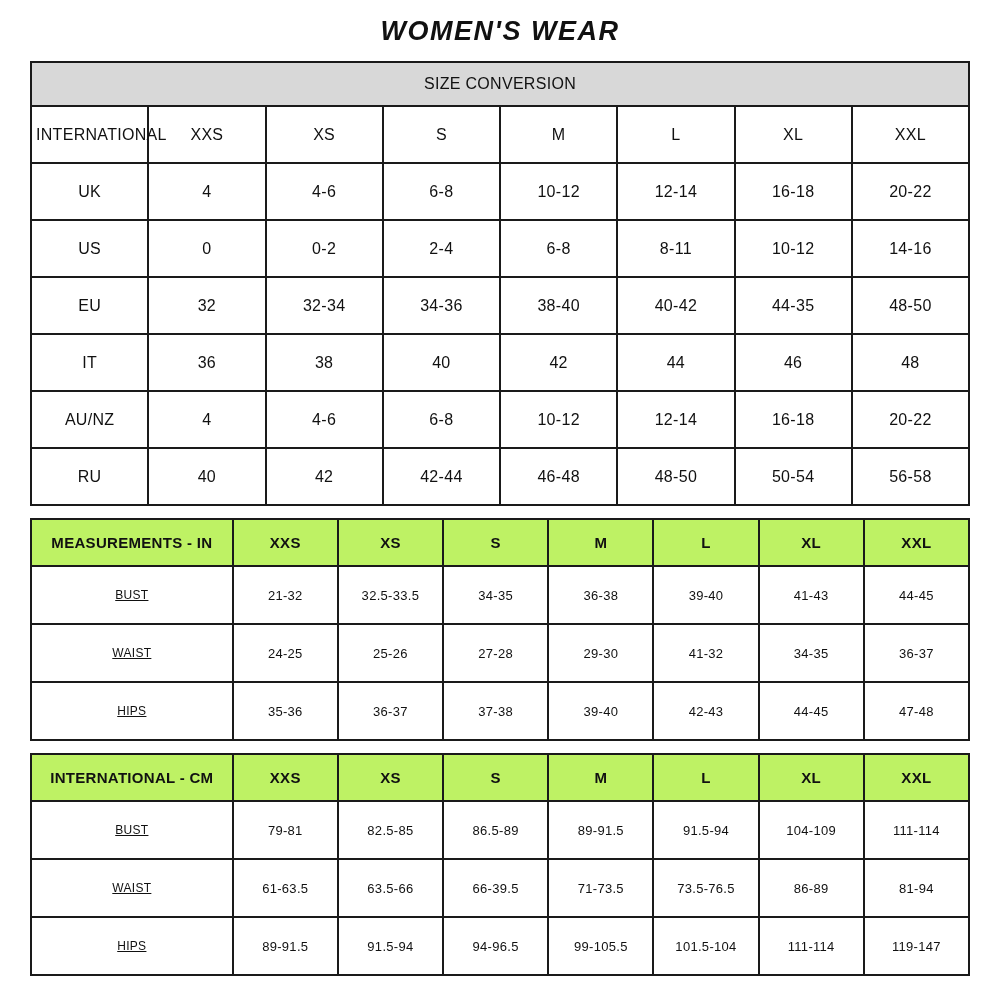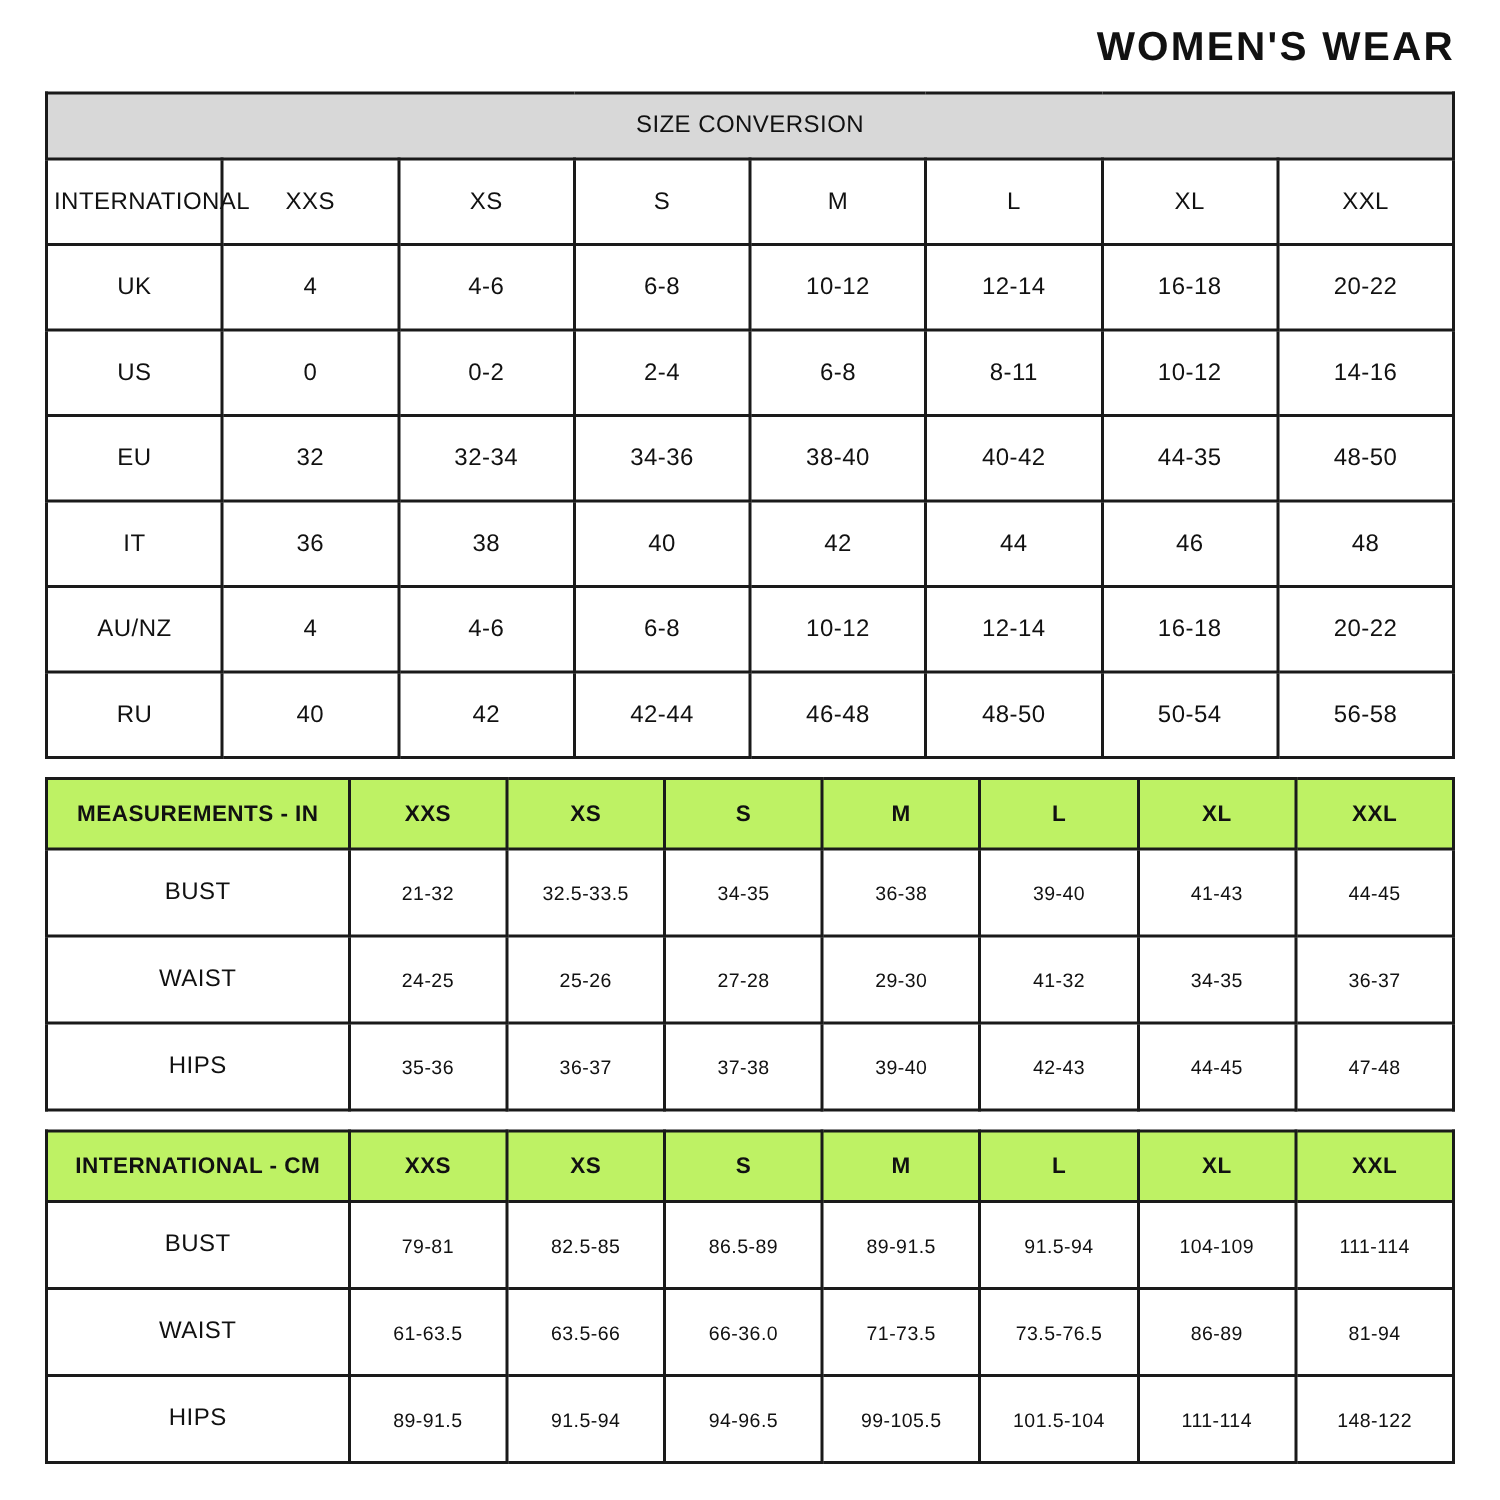--- a/index.html
+++ b/index.html
@@ -9,25 +9,26 @@
     font-family: "Liberation Sans", sans-serif;
     color: #111111;
   }
   .page {
     width: 1000px;
     min-height: 1000px;
     margin: 0 auto;
     padding: 12px 30px 18px 30px;
   }
   .title {
-    text-align: right;
+    text-align: center;
     font-size: 27px;
     font-weight: bold;
     letter-spacing: 1.5px;
     margin: 4px 0 14px 0;
+    font-style: italic;
   }
   table.tbl {
     width: 100%;
     border-collapse: collapse;
     table-layout: fixed;
     margin-bottom: 12px;
   }
   table.tbl th, table.tbl td {
     border: 2px solid #1a1a1a;
     text-align: center;
@@ -46,21 +47,21 @@
   .sc-cell { height: 57px; font-size: 16px; margin-top: 34px; }
   .sc-col0 { width: 17.5%; }
   
   .m-head {
     background: #bef264;
     height: 47px;
     font-size: 15px;
     font-weight: bold;
     letter-spacing: 0.5px;
   }
-  .m-label { height: 58px; font-size: 16px; }
+  .m-label { height: 58px; font-size: 12px; text-decoration: underline; }
   .m-val   { height: 58px; font-size: 13px; }
   .m-col0  { width: 21.5%; }
 </style>
 </head>
 <body>
 
 <div class="page">
 
   <div class="title">WOMEN'S WEAR</div>
 
@@ -206,32 +207,32 @@
       <td class="m-val">86.5-89</td>
       <td class="m-val">89-91.5</td>
       <td class="m-val">91.5-94</td>
       <td class="m-val">104-109</td>
       <td class="m-val">111-114</td>
     </tr>
     <tr>
       <td class="m-label">WAIST</td>
       <td class="m-val">61-63.5</td>
       <td class="m-val">63.5-66</td>
-      <td class="m-val">66-36.0</td>
+      <td class="m-val">66-39.5</td>
       <td class="m-val">71-73.5</td>
       <td class="m-val">73.5-76.5</td>
       <td class="m-val">86-89</td>
       <td class="m-val">81-94</td>
     </tr>
     <tr>
       <td class="m-label">HIPS</td>
       <td class="m-val">89-91.5</td>
       <td class="m-val">91.5-94</td>
       <td class="m-val">94-96.5</td>
       <td class="m-val">99-105.5</td>
       <td class="m-val">101.5-104</td>
       <td class="m-val">111-114</td>
-      <td class="m-val">148-122</td>
+      <td class="m-val">119-147</td>
     </tr>
   </tbody>
     </table>
 
 </div>
 
 </body></html>

